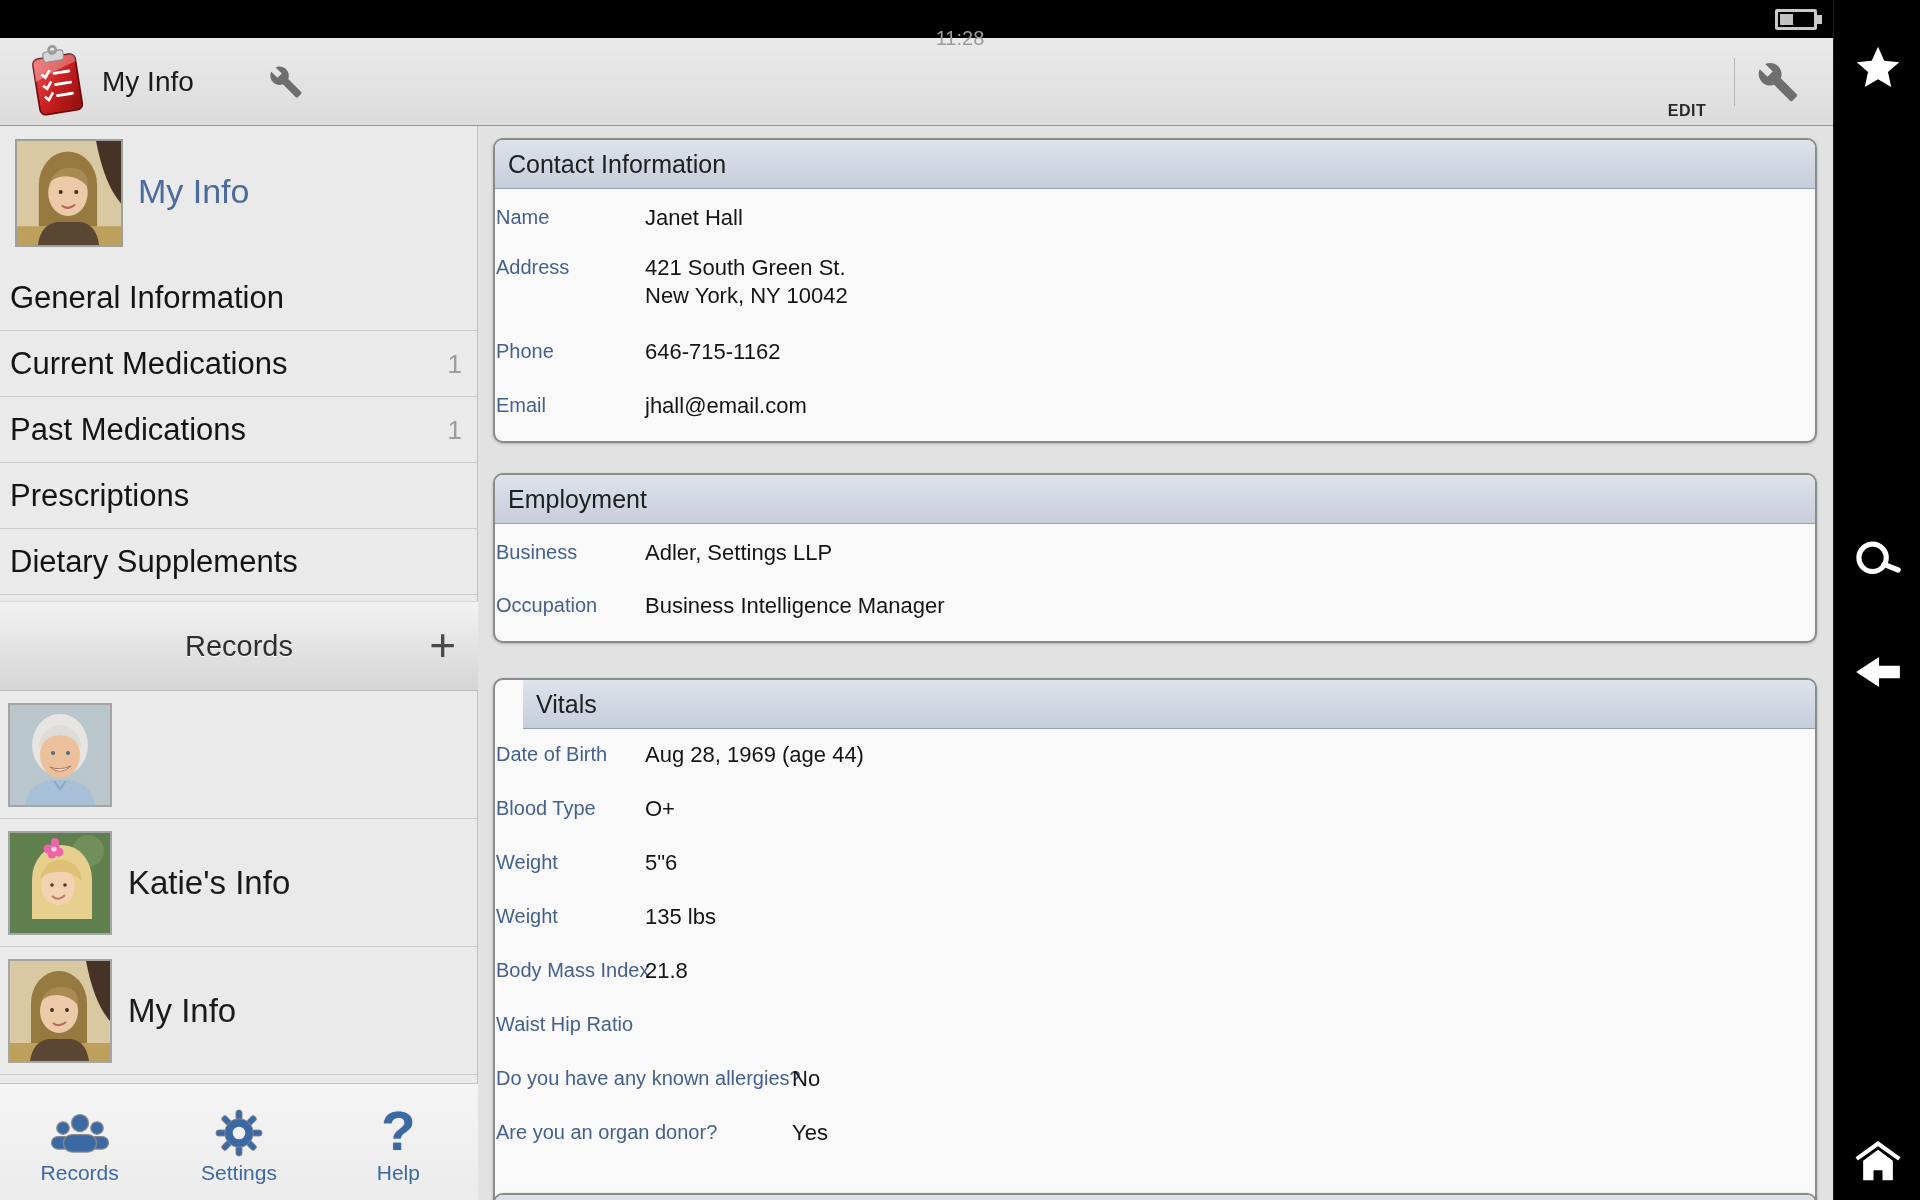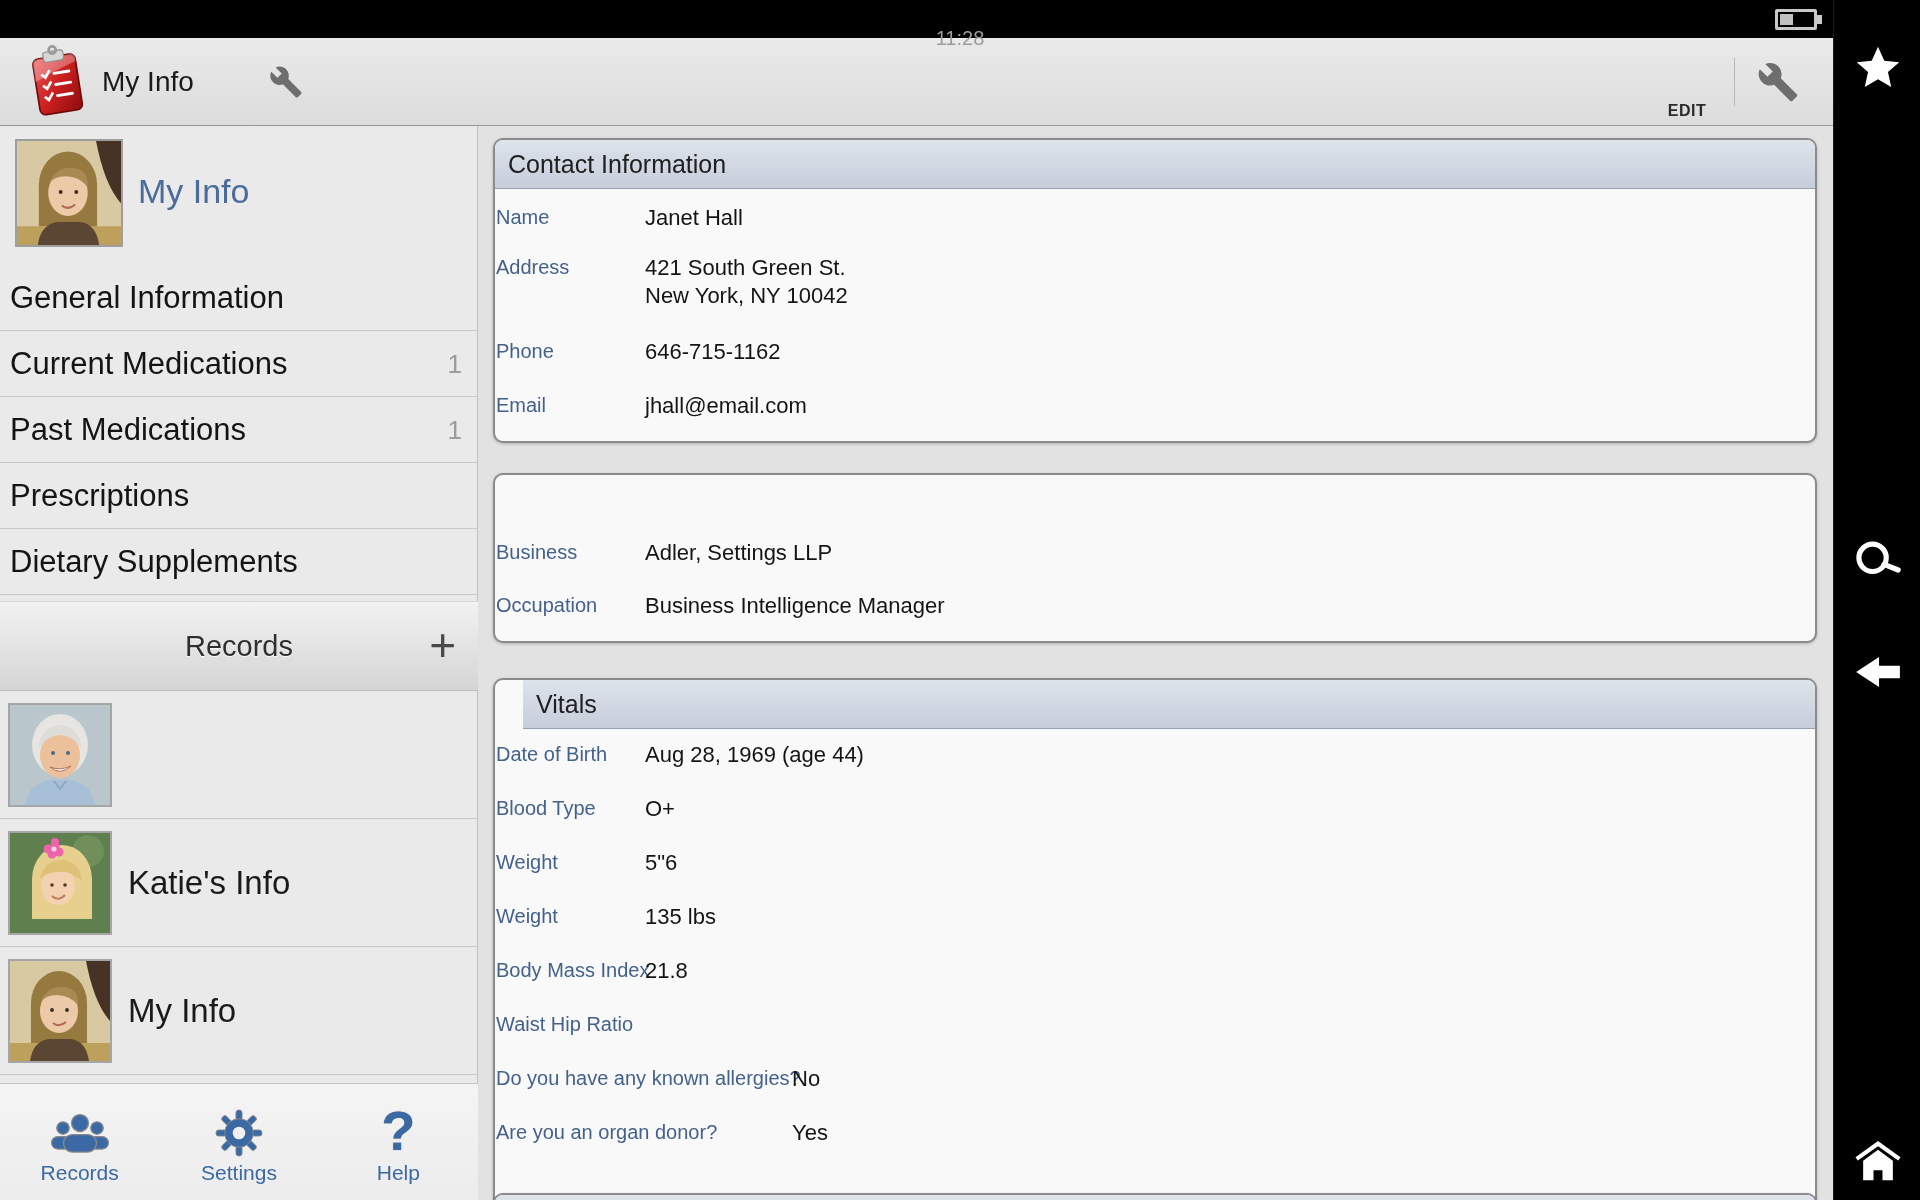--- a/index.html
+++ b/index.html
@@ -296,20 +296,21 @@
         <span class="lbl">Phone</span>
         <span class="val">646-715-1162</span>
       </div>
       <div class="irow" style="top:252px">
         <span class="lbl">Email</span>
         <span class="val">jhall@email.com</span>
       </div>
     </div>
 
     <div class="box box-2">
+      <div class="box-header">Employment</div>
       <div class="irow" style="top:64px">
         <span class="lbl">Business</span>
         <span class="val">Adler, Settings LLP</span>
       </div>
       <div class="irow" style="top:117px">
         <span class="lbl">Occupation</span>
         <span class="val">Business Intelligence Manager</span>
       </div>
     </div>
 

